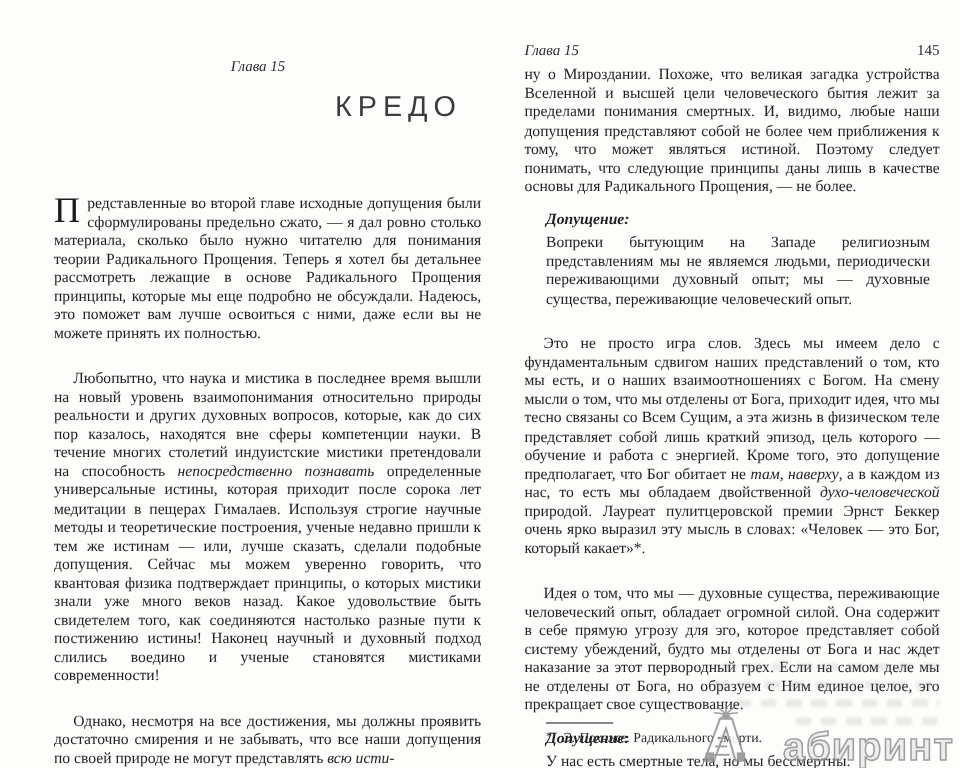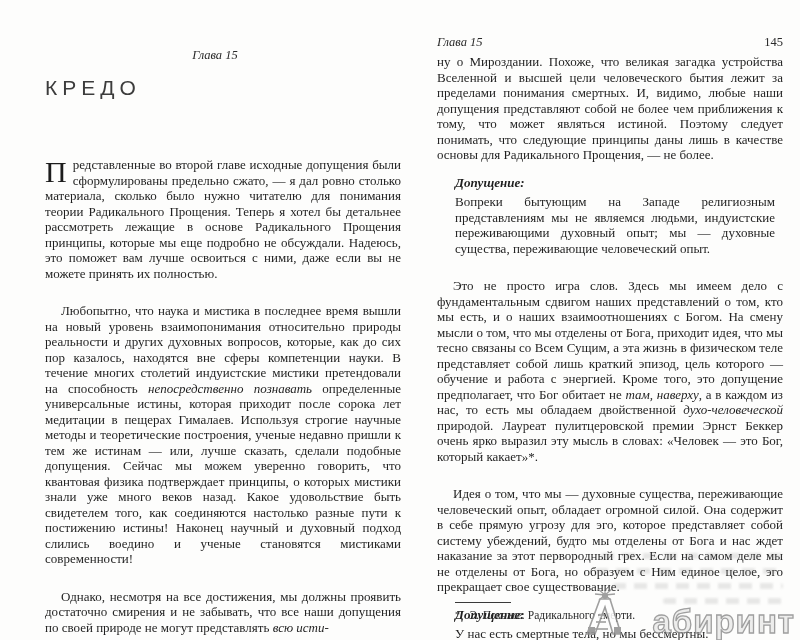--- a/index.html
+++ b/index.html
@@ -7,23 +7,23 @@
     width:800px;height:640px;position:relative;overflow:hidden;
     background:#fdfdfc;
     font-family:"Liberation Serif","DejaVu Serif",serif;
     color:#1f1f1f;
   }
   .spread{position:absolute;inset:0;}
   
   .page-left{position:absolute;left:45px;top:48px;width:356px;}
   .chap-header{font-style:italic;font-size:12.5px;text-align:center;color:#2a2a2a;width:340px;}
   .chap-title{
-    margin-top:13px;text-align:left;
+    margin-top:13px;text-align:right;
     font-family:"Liberation Sans","DejaVu Sans",sans-serif;
-    font-size:21px;font-weight:400;letter-spacing:5px;color:#3c3c3c;width:340px;
+    font-size:24px;font-weight:400;letter-spacing:5px;color:#3c3c3c;width:340px;
   }
   .body-text{margin-top:57px;font-size:13px;line-height:15.5px;text-align:justify;}
   .para{margin:0;text-align:justify;}
   .para.ind{text-indent:16px;margin-top:22px;}
   .it{font-style:italic;}
   .dropcap{
     float:left;font-size:30px;line-height:25px;
     padding:2px 6px 0 0;font-weight:400;color:#1c1c1c;
   }
   
@@ -76,21 +76,21 @@
 
   <div class="page-right">
     <div class="running-row">
       <span class="running-chap">Глава 15</span>
       <span class="page-num">145</span>
     </div>
     <div class="right-body" id="right-body">
         <p class="para"><span>ну о Мироздании. Похоже, что великая загадка устройства Вселенной и высшей цели человеческого бытия лежит за пределами понимания смертных. И, видимо, любые наши допущения представляют собой не более чем приближения к тому, что может являться истиной. Поэтому следует понимать, что следующие принципы даны лишь в качестве основы для Радикального Прощения, — не более.</span></p>
         <div class="assumption">
           <div class="assume-label">Допущение:</div>
-          <p class="assume-text"><span>Вопреки бытующим на Западе религиозным представлениям мы не являемся людьми, индуистские переживающими духовный опыт; мы — духовные существа, переживающие человеческий опыт.</span></p>
+          <p class="assume-text"><span>Вопреки бытующим на Западе религиозным представлениям мы не являемся людьми, периодически переживающими духовный опыт; мы — духовные существа, переживающие человеческий опыт.</span></p>
         </div>
         <p class="para ind"><span>Это не просто игра слов. Здесь мы имеем дело с фундаментальным сдвигом наших представлений о том, кто мы есть, и о наших взаимоотношениях с Богом. На смену мысли о том, что мы отделены от Бога, приходит идея, что мы тесно связаны со Всем Сущим, а эта жизнь в физическом теле представляет собой лишь краткий эпизод, цель которого — обучение и работа с энергией. Кроме того, это допущение предполагает, что Бог обитает не </span><span class="it">там, наверху</span><span>, а в каждом из нас, то есть мы обладаем двойственной </span><span class="it">духо-человеческой</span><span> природой. Лауреат пулитцеровской премии Эрнст Беккер очень ярко выразил эту мысль в словах: «Человек — это Бог, который какает»*.</span></p>
         <p class="para ind"><span>Идея о том, что мы — духовные существа, переживающие человеческий опыт, обладает огромной силой. Она содержит в себе прямую угрозу для эго, которое представляет собой систему убеждений, будто мы отделены от Бога и нас ждет наказание за этот первородный грех. Если на самом деле мы не отделены от Бога, но образуем с Ним единое целое, эго прекращает свое существование.</span></p>
         <div class="assumption">
           <div class="assume-label">Допущение:</div>
           <p class="assume-text"><span>У нас есть смертные тела, но мы бессмертны.</span></p>
         </div>
       </div>
 
     <div class="footnote">

